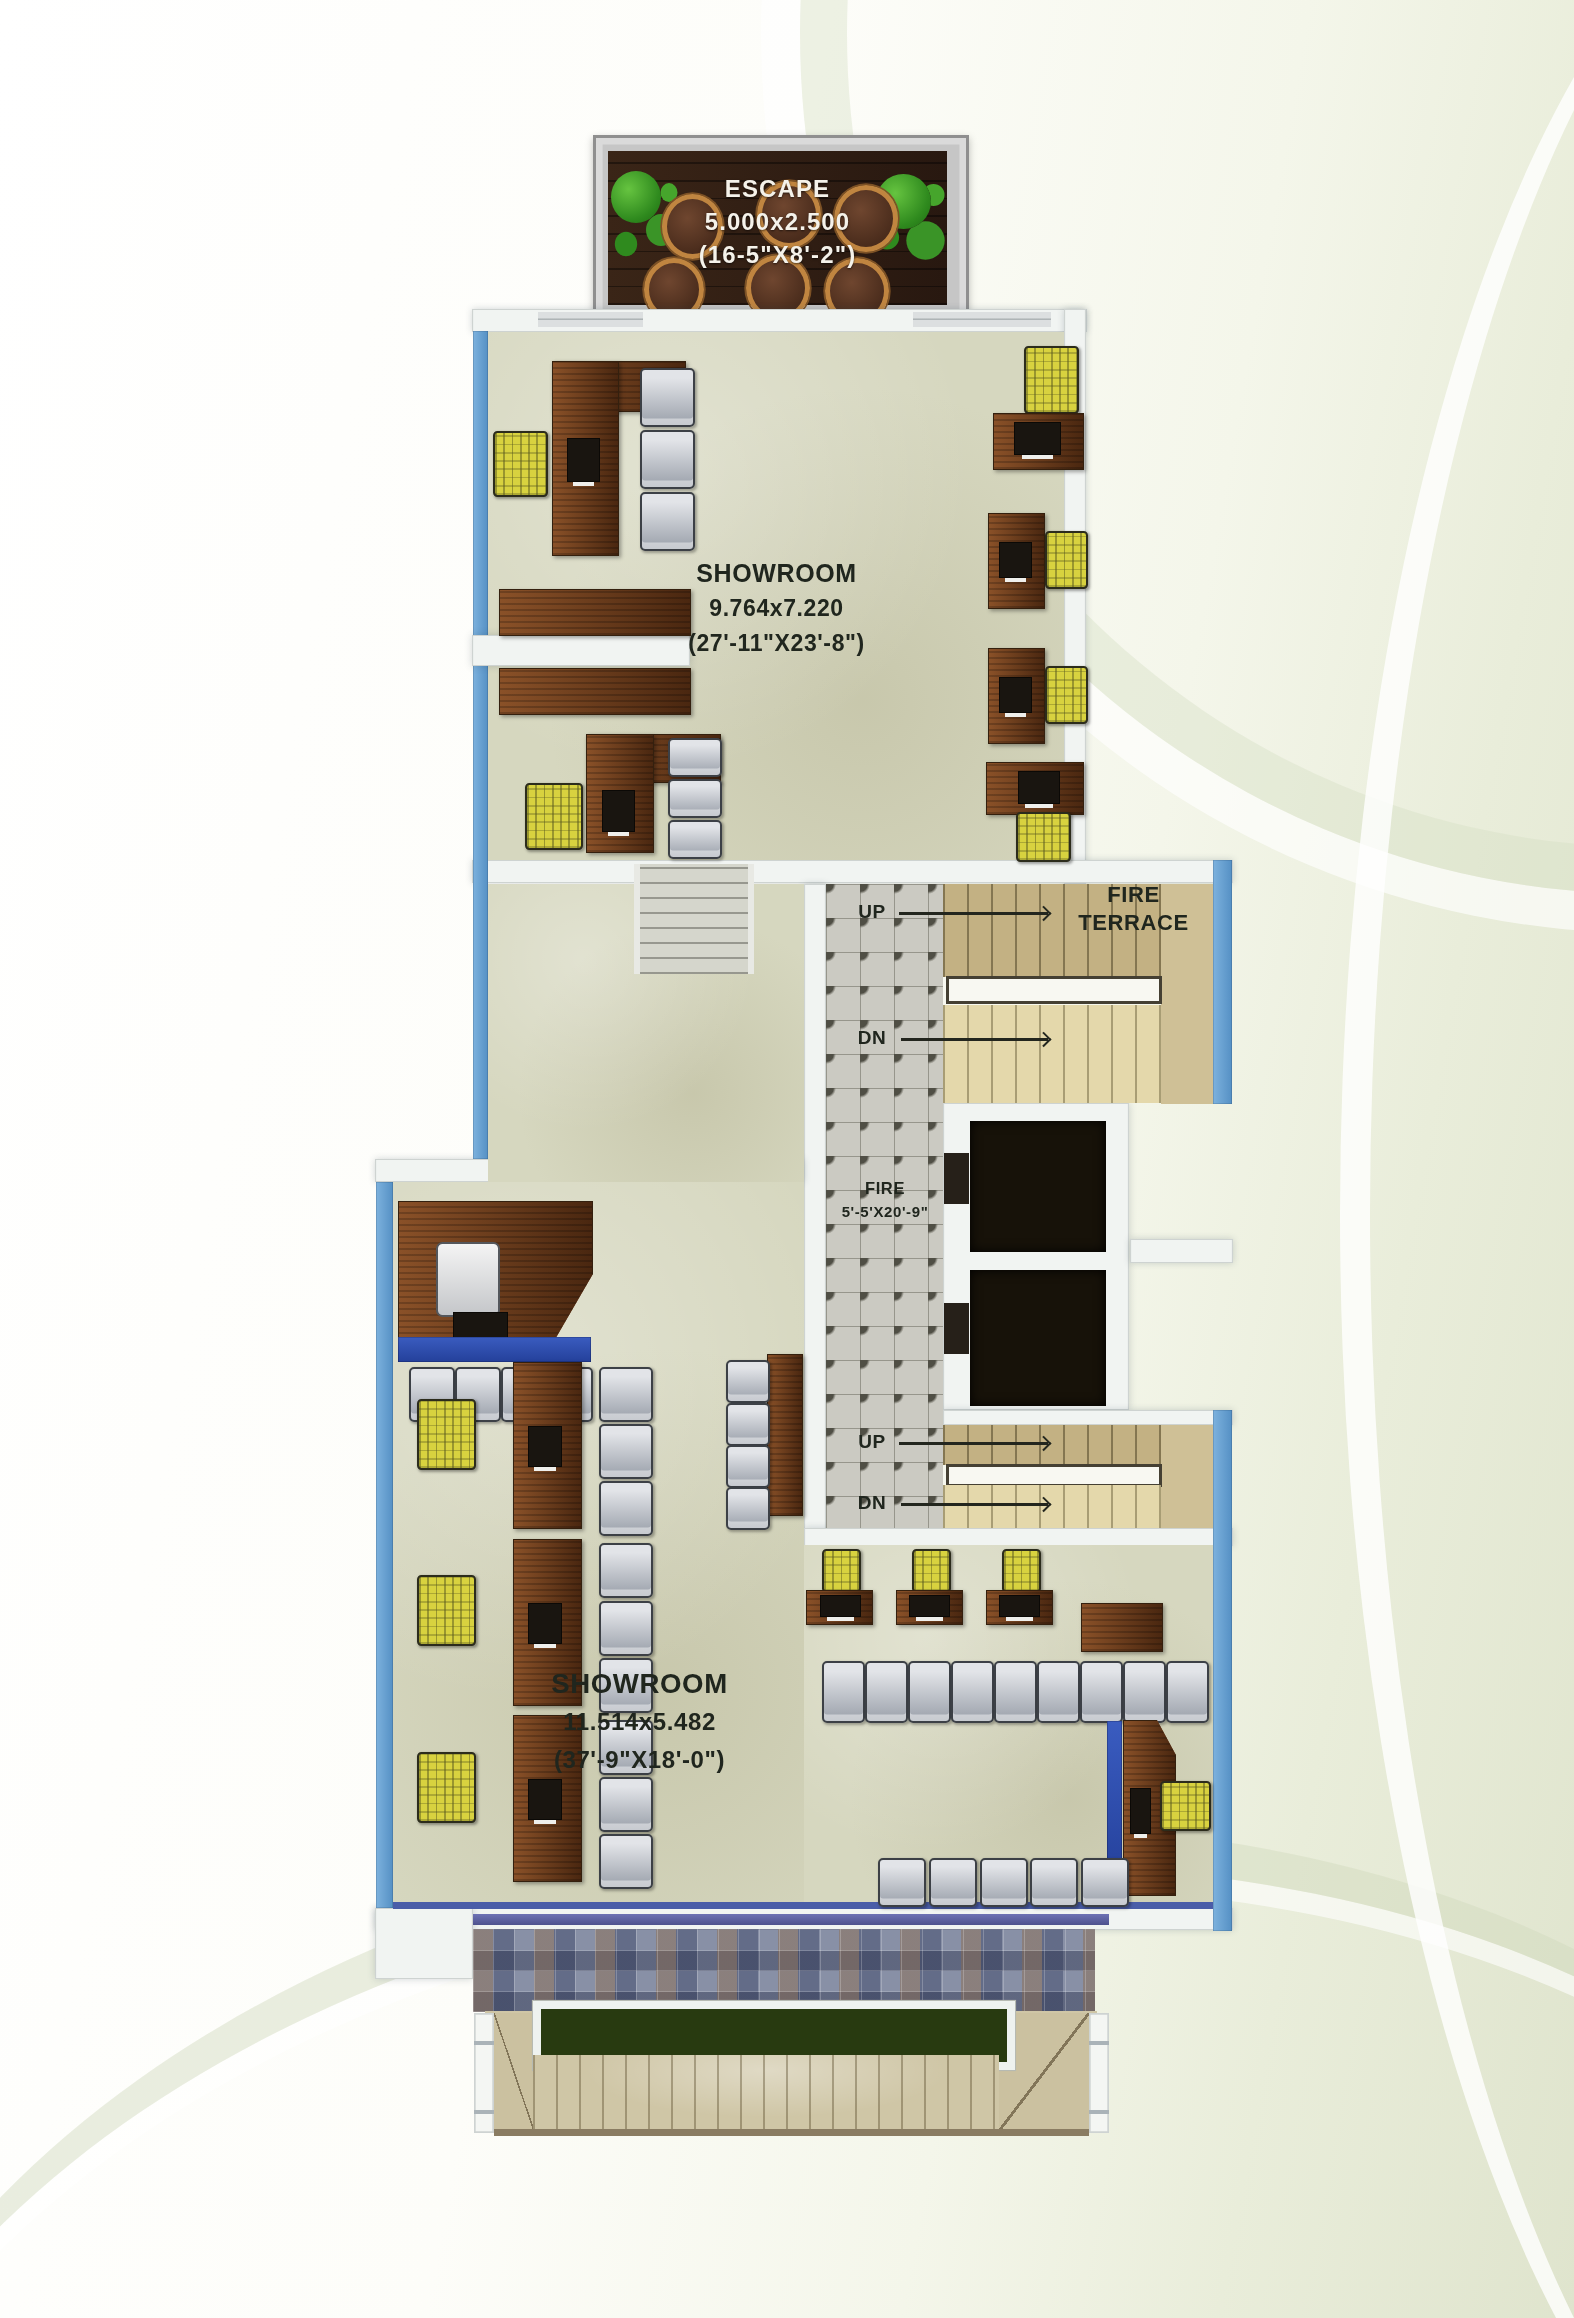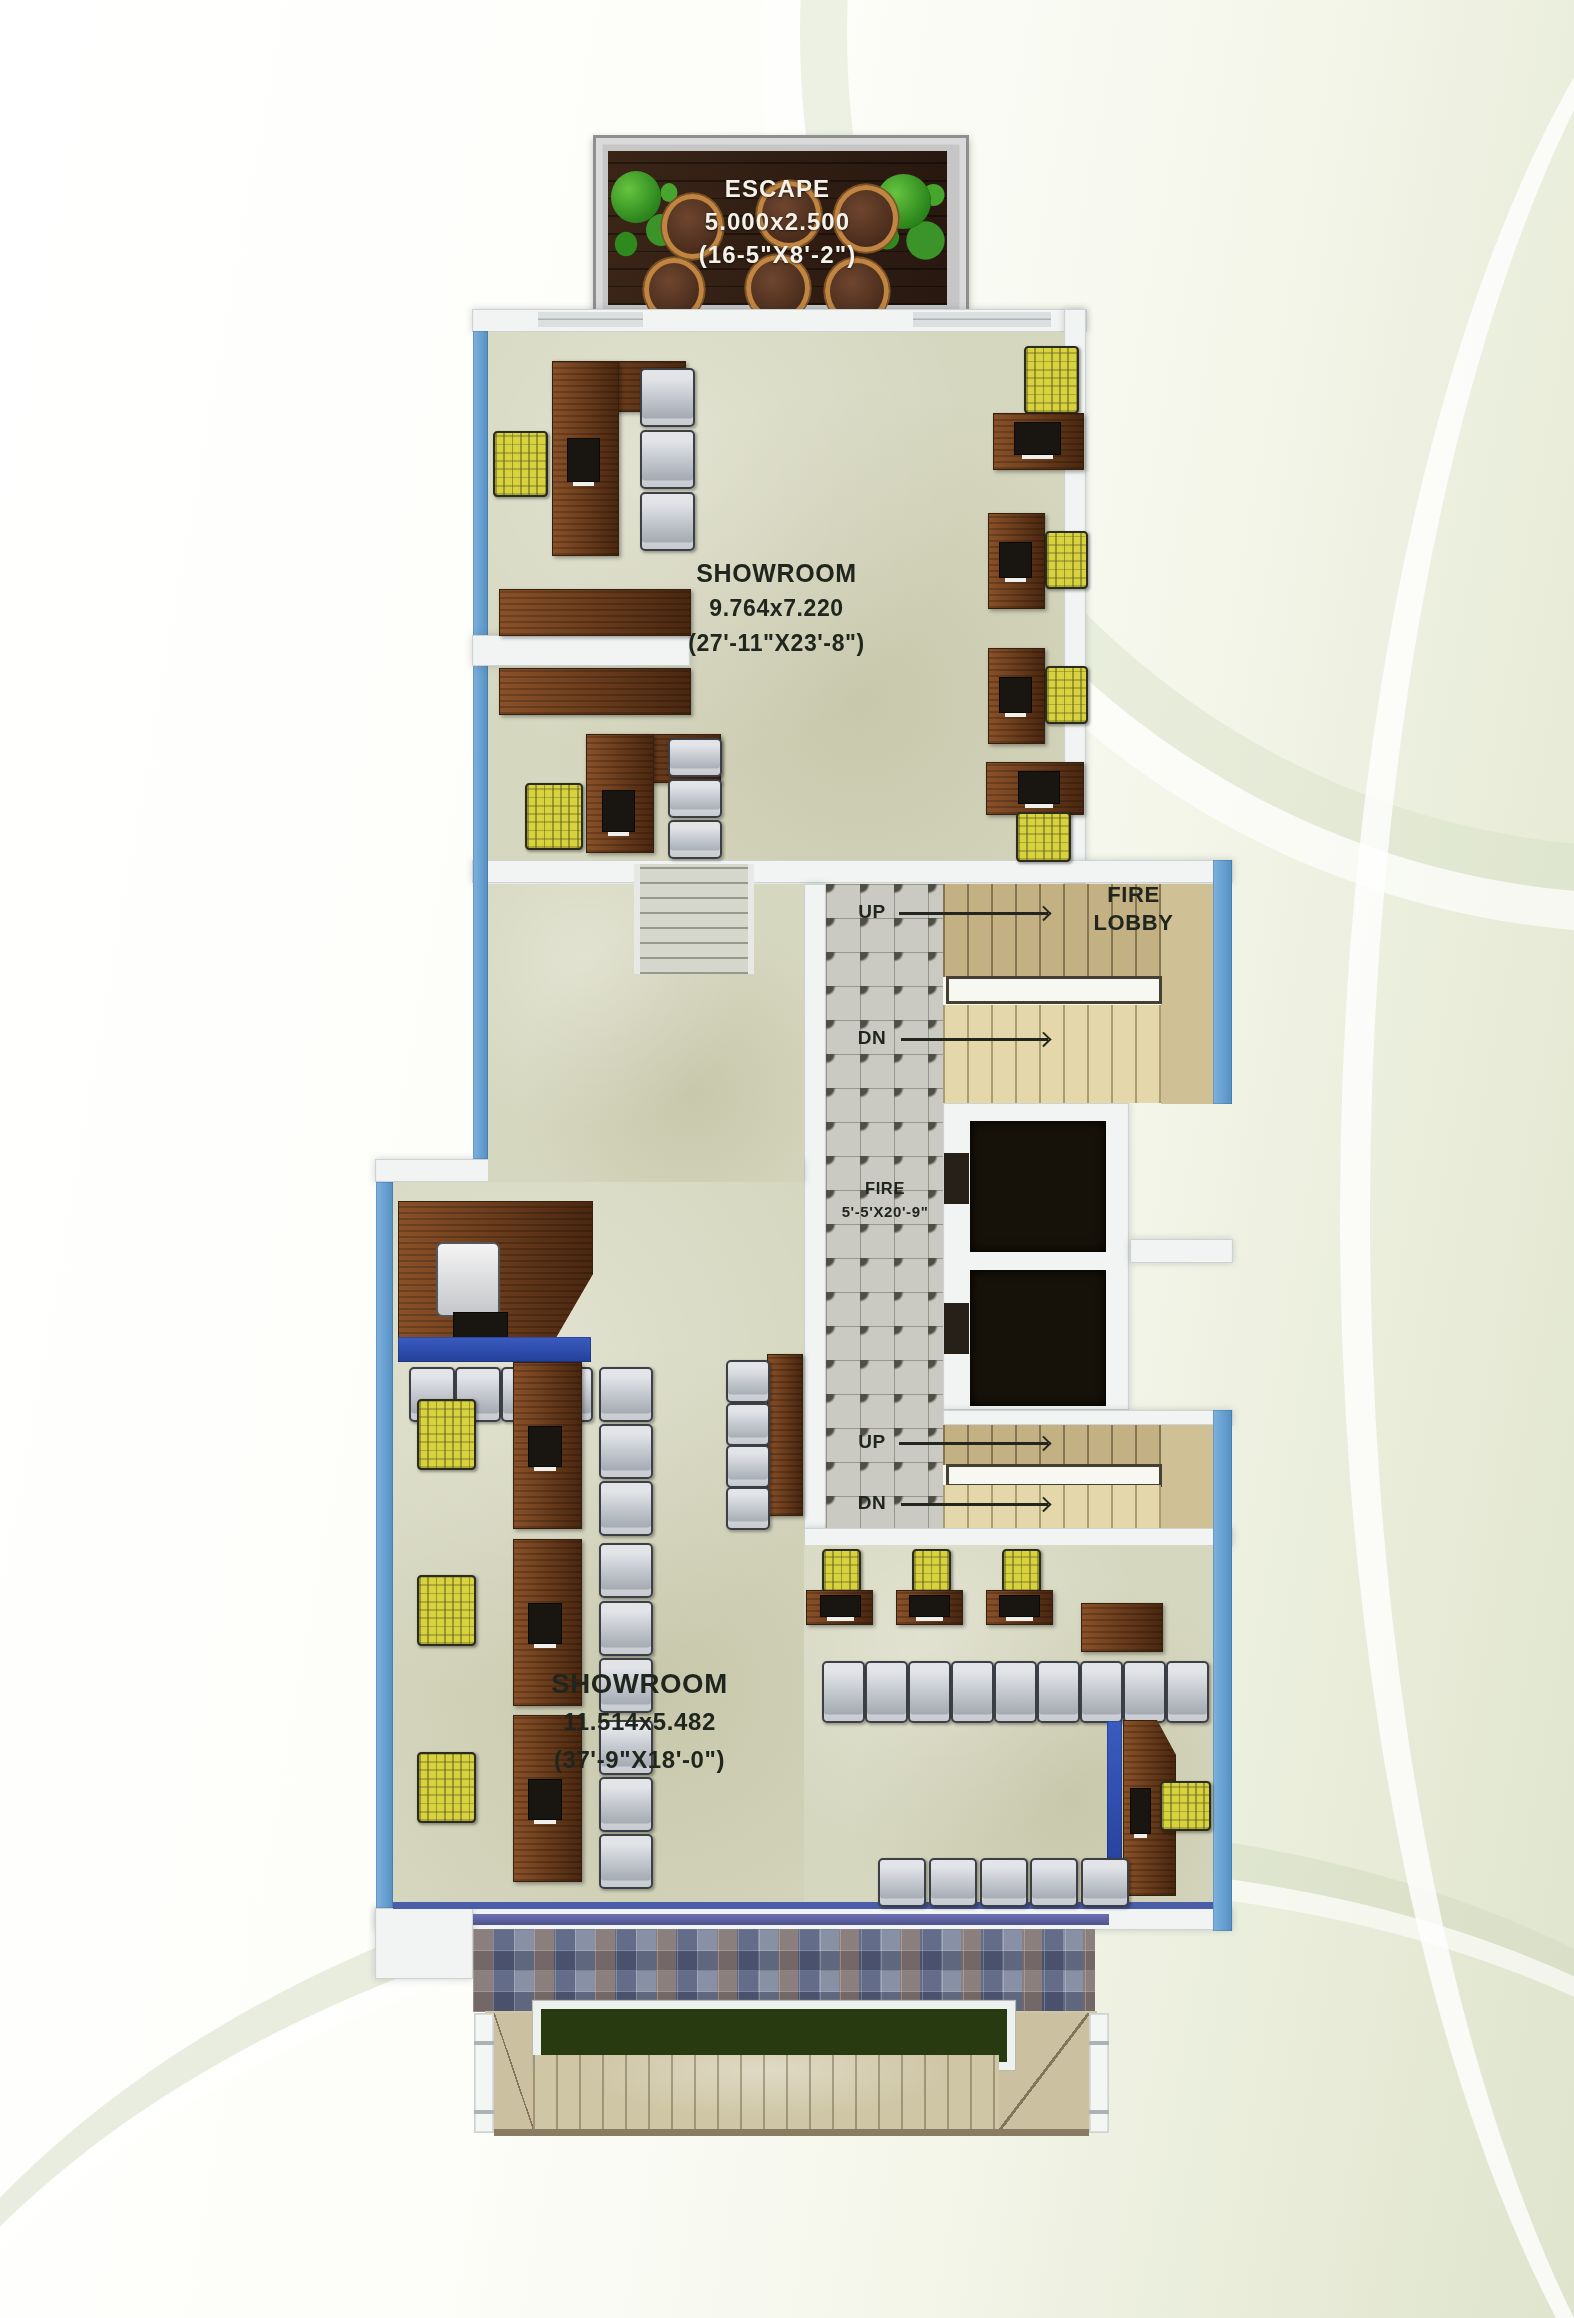--- a/index.html
+++ b/index.html
@@ -298,21 +298,21 @@
       <div style="font-size:24px;">(37'-9"X18'-0")</div>
     </div>
 
     <div class="abs lbl" style="left:823px;top:1176px;width:124px;font-size:16.5px;line-height:24px;">
       <div>FIRE</div>
       <div style="font-size:15px;">5'-5'X20'-9"</div>
     </div>
 
     <div class="abs lbl" style="left:1051px;top:881px;width:165px;font-size:22px;line-height:27.6px;">
       <div>FIRE</div>
-      <div>LOBBY</div>
+      <div>TERRACE</div>
     </div>
 
     <div class="abs lbl" style="left:850px;top:901px;width:44px;font-size:19px;">UP</div>
     <div class="abs aline" style="left:899px;top:912px;width:149px;"></div>
     <div class="abs lbl" style="left:850px;top:1027px;width:44px;font-size:19px;">DN</div>
     <div class="abs aline" style="left:901px;top:1038px;width:147px;"></div>
 
     <div class="abs lbl" style="left:850px;top:1431px;width:44px;font-size:19px;">UP</div>
     <div class="abs aline" style="left:899px;top:1442px;width:149px;"></div>
     <div class="abs lbl" style="left:850px;top:1492px;width:44px;font-size:19px;">DN</div>

